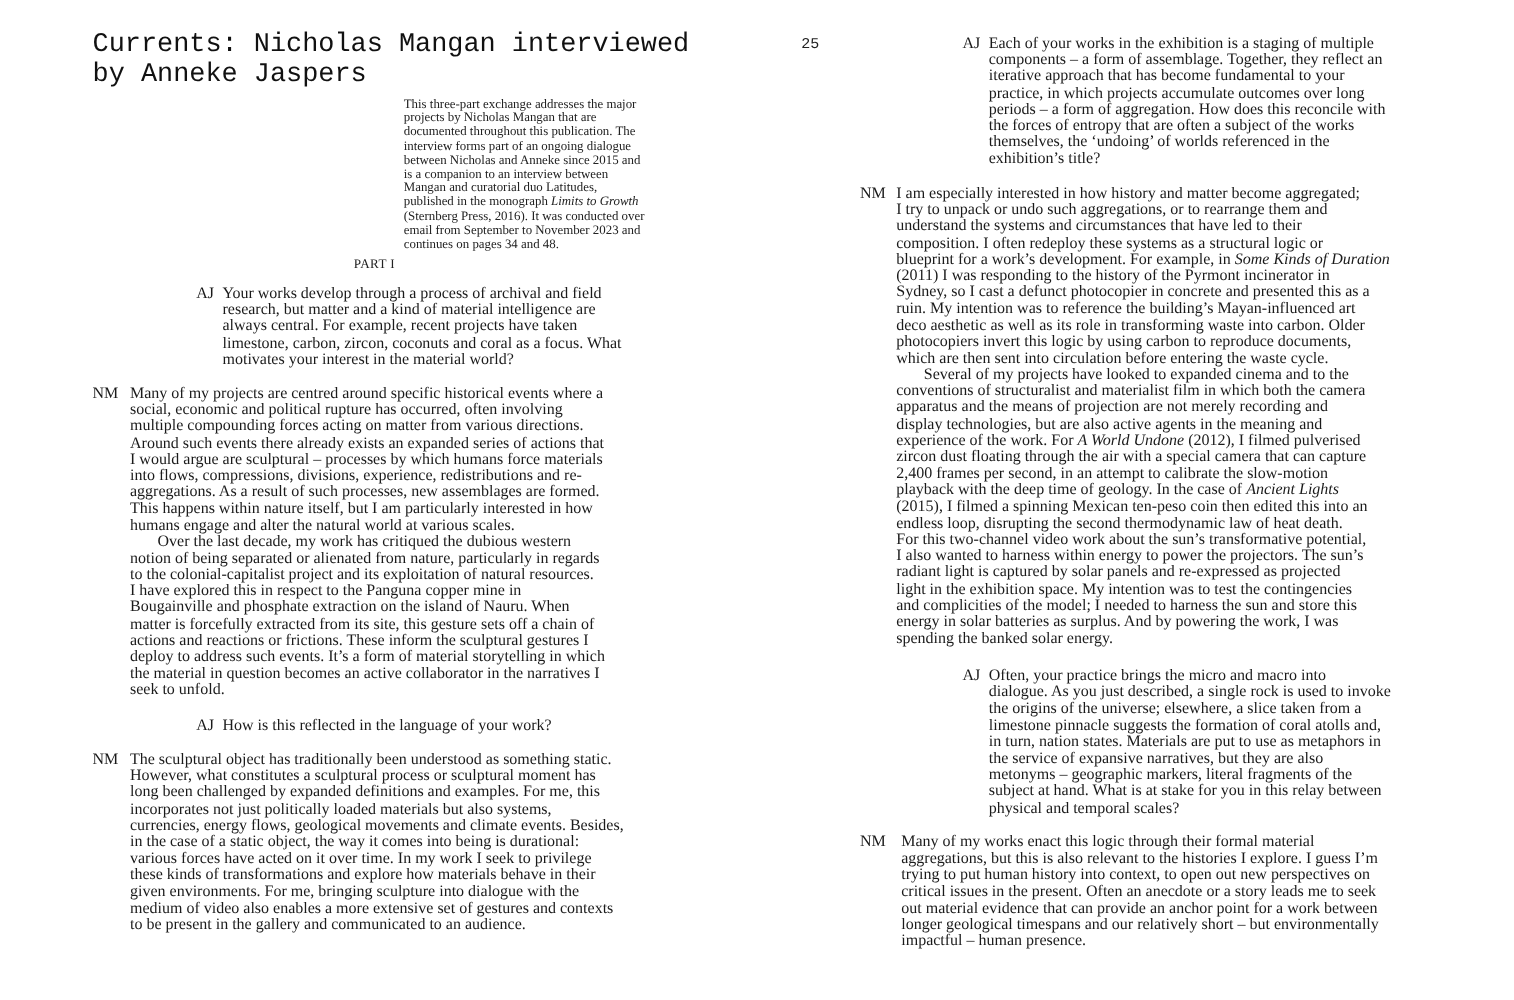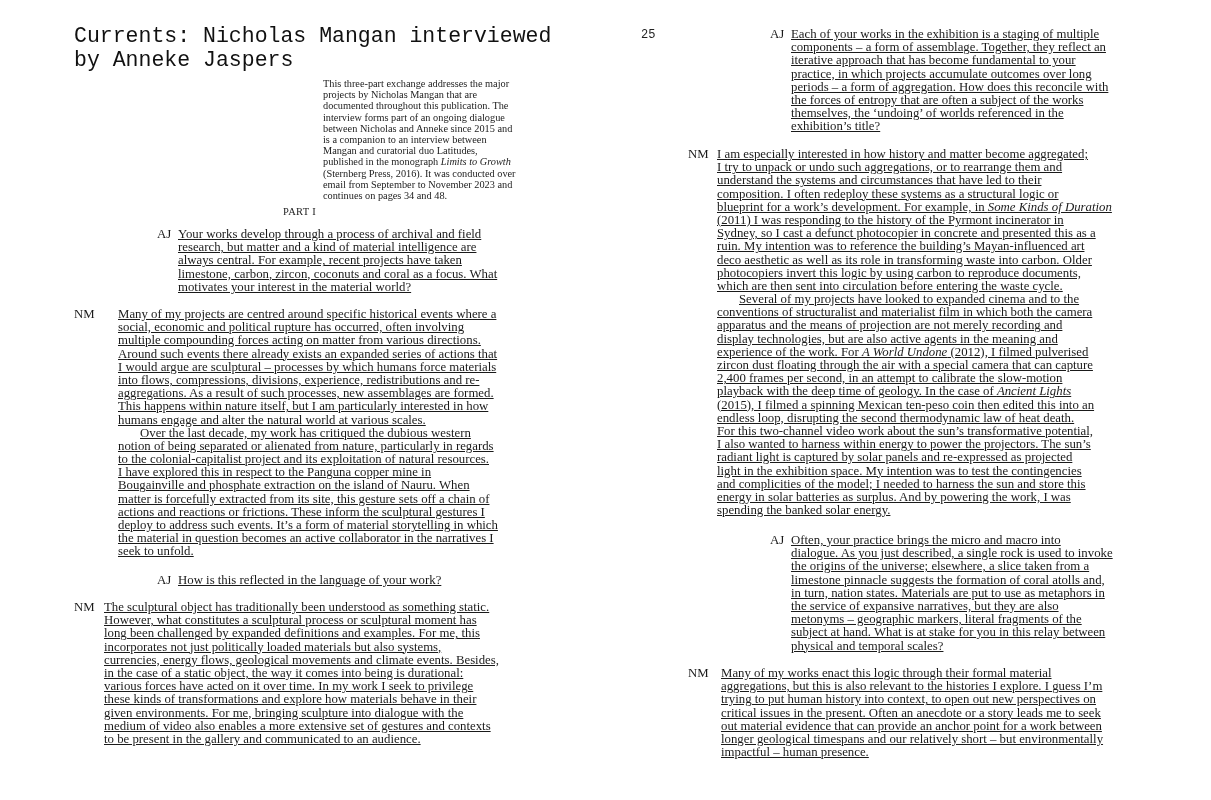--- a/index.html
+++ b/index.html
@@ -26,21 +26,21 @@
       font-size: 10.5px; letter-spacing: 0.3px; margin: 0; color: #222;
     }
     .folio {
       position: absolute; left: 641px; top: 28px; font-size: 12px; color: #222; font-family: Liberation Mono, monospace;
     }
 
     .block { position: absolute; font-size: 12.8px; line-height: 13.2px; }
     .speaker {
       position: absolute; top: 0; font-size: 12.8px; line-height: 13.2px;
     }
-    .lines { position: absolute; top: 0; text-decoration: underline; }
+    .lines { position: absolute; top: 0; }
     .line { display: block; white-space: nowrap; height: 13.2px; }
     .line.indent { padding-left: 22px; }
     em { font-style: italic; }
   </style>
 </head>
 <body>
 
 <div class="page page-left">
   <h1 class="title">
     <span class="line" style="height:24px">Currents: Nicholas Mangan interviewed</span>
@@ -69,21 +69,21 @@
       <span class="line">Your works develop through a process of archival and field</span>
       <span class="line">research, but matter and a kind of material intelligence are</span>
       <span class="line">always central. For example, recent projects have taken</span>
       <span class="line">limestone, carbon, zircon, coconuts and coral as a focus. What</span>
       <span class="line">motivates your interest in the material world?</span>
     </div>
   </div>
 
   <div class="block" style="left:74px; top:308px;">
     <span class="speaker" style="left:0">NM</span>
-    <div class="lines" style="left:44px">
+    <div class="lines" style="left:30px">
       <span class="line">Many of my projects are centred around specific historical events where a</span>
       <span class="line">social, economic and political rupture has occurred, often involving</span>
       <span class="line">multiple compounding forces acting on matter from various directions.</span>
       <span class="line">Around such events there already exists an expanded series of actions that</span>
       <span class="line">I would argue are sculptural – processes by which humans force materials</span>
       <span class="line">into flows, compressions, divisions, experience, redistributions and re-</span>
       <span class="line">aggregations. As a result of such processes, new assemblages are formed.</span>
       <span class="line">This happens within nature itself, but I am particularly interested in how</span>
       <span class="line">humans engage and alter the natural world at various scales.</span>
       <span class="line indent">Over the last decade, my work has critiqued the dubious western</span>

